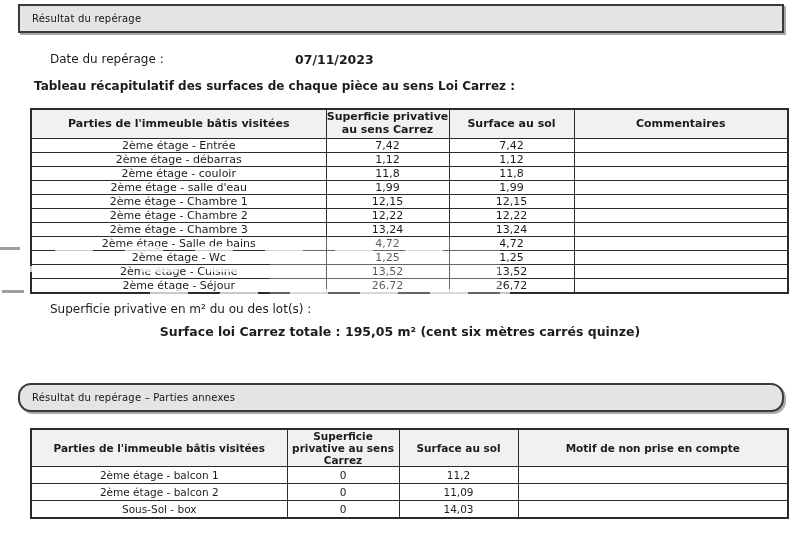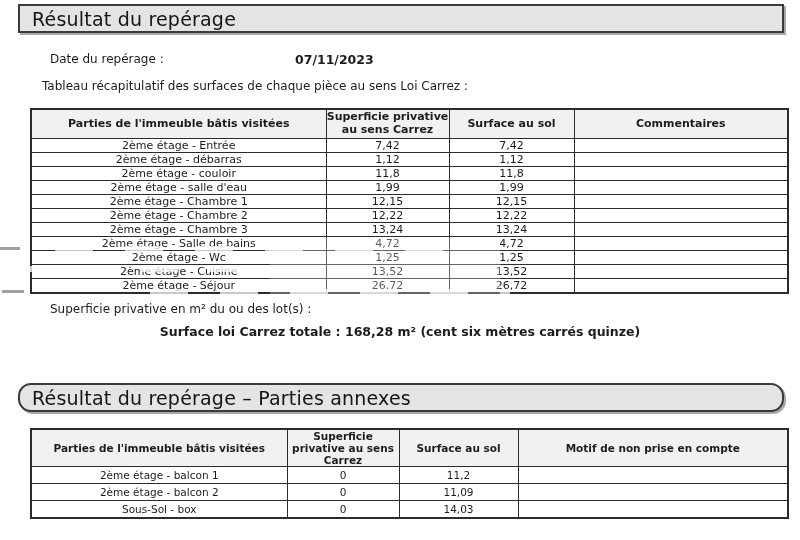--- a/index.html
+++ b/index.html
@@ -19,31 +19,31 @@
     left: 18px;
     width: 766px;
     height: 29px;
     background: #e4e4e4;
     border: 2px solid #3a3a3a;
     box-shadow: 2px 2px 0 #a8a8a8;
     box-sizing: border-box;
     display: flex;
     align-items: center;
     padding-left: 12px;
-    font-size: 19px;
+    font-size: 10px;
     color: #141414;
     letter-spacing: 0.2px;
   }
   .section-box.first  { top: 4px; }
   .section-box.second { top: 383px; border-radius: 13px; }
 
   .line { position: absolute; white-space: nowrap; }
   .date-label { top: 52px; left: 50px; font-size: 12px; }
   .date-value { top: 52px; left: 295px; font-size: 12.5px; font-weight: bold; }
-  .intro      { top: 79px; left: 42px; font-size: 12px; }
+  .intro      { top: 79px; left: 34px; font-size: 12px; font-weight: bold; }
   .lots-label { top: 302px; left: 50px; font-size: 12px; }
   .total      { position: absolute; left: 0; width: 800px; text-align: center;
                 font-weight: bold; font-size: 12.5px; }
   .total.carrez { top: 324px; }
   .total.sol    { top: 340px; }
 
   
   table.surfaces {
     position: absolute;
     left: 30px;
@@ -197,21 +197,21 @@
   </table>
 
   <div class="wm wm-haze"></div>
   <div class="wm wm-dash-strip wm-strip-1"></div>
   <div class="wm wm-dash-strip wm-strip-2"></div>
   <div class="wm wm-dash-strip wm-strip-3"></div>
   <div class="wm wm-gray-dash wm-gray-1"></div>
   <div class="wm wm-gray-dash wm-gray-2"></div>
 
   <div class="line lots-label">Superficie privative en m² du ou des lot(s) :</div>
-  <div class="total carrez">Surface loi Carrez totale : 168,28 m² (cent six mètres carrés quinze)</div>
+  <div class="total carrez">Surface loi Carrez totale : 195,05 m² (cent six mètres carrés quinze)</div>
 
   <div class="section-box second">
     <span>Résultat du repérage – Parties annexes</span>
   </div>
 
   <table class="surfaces" id="table2">
     <colgroup>
       <col style="width:256px">
         <col style="width:112px">
         <col style="width:119px">

